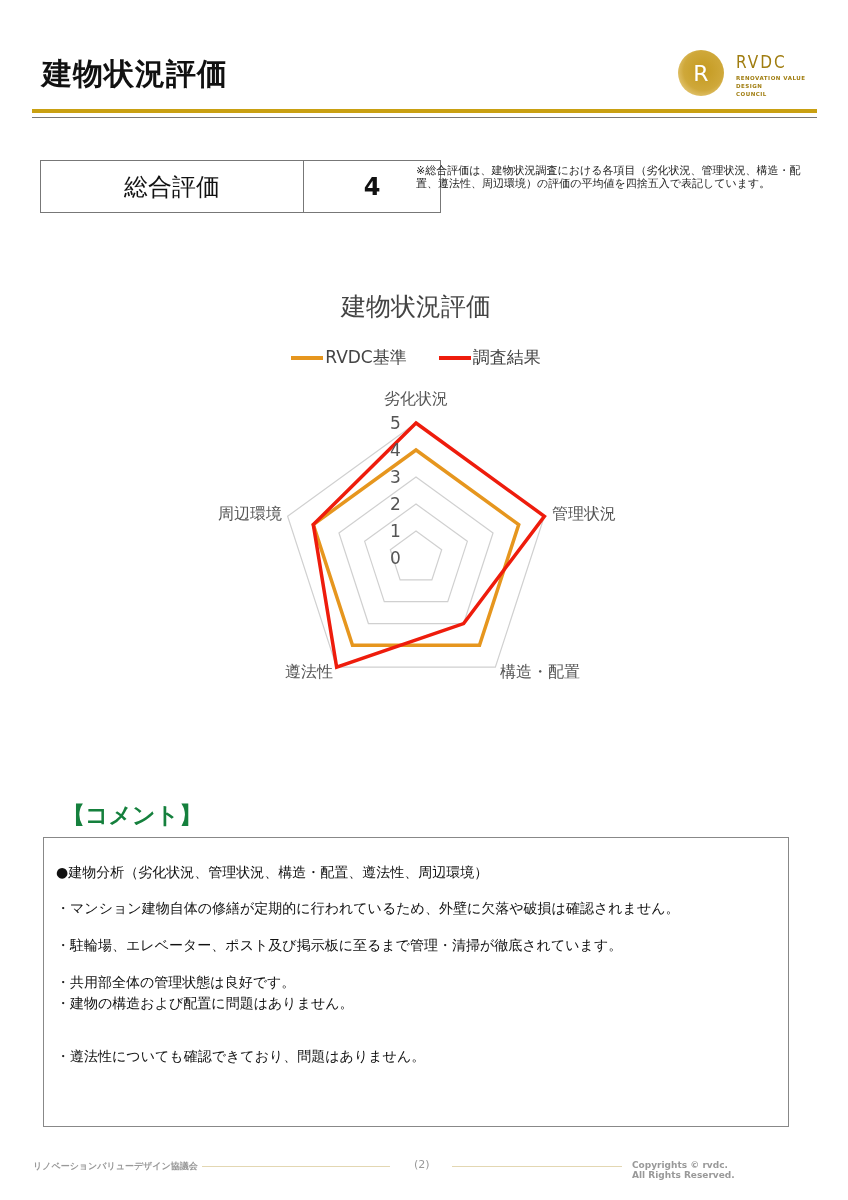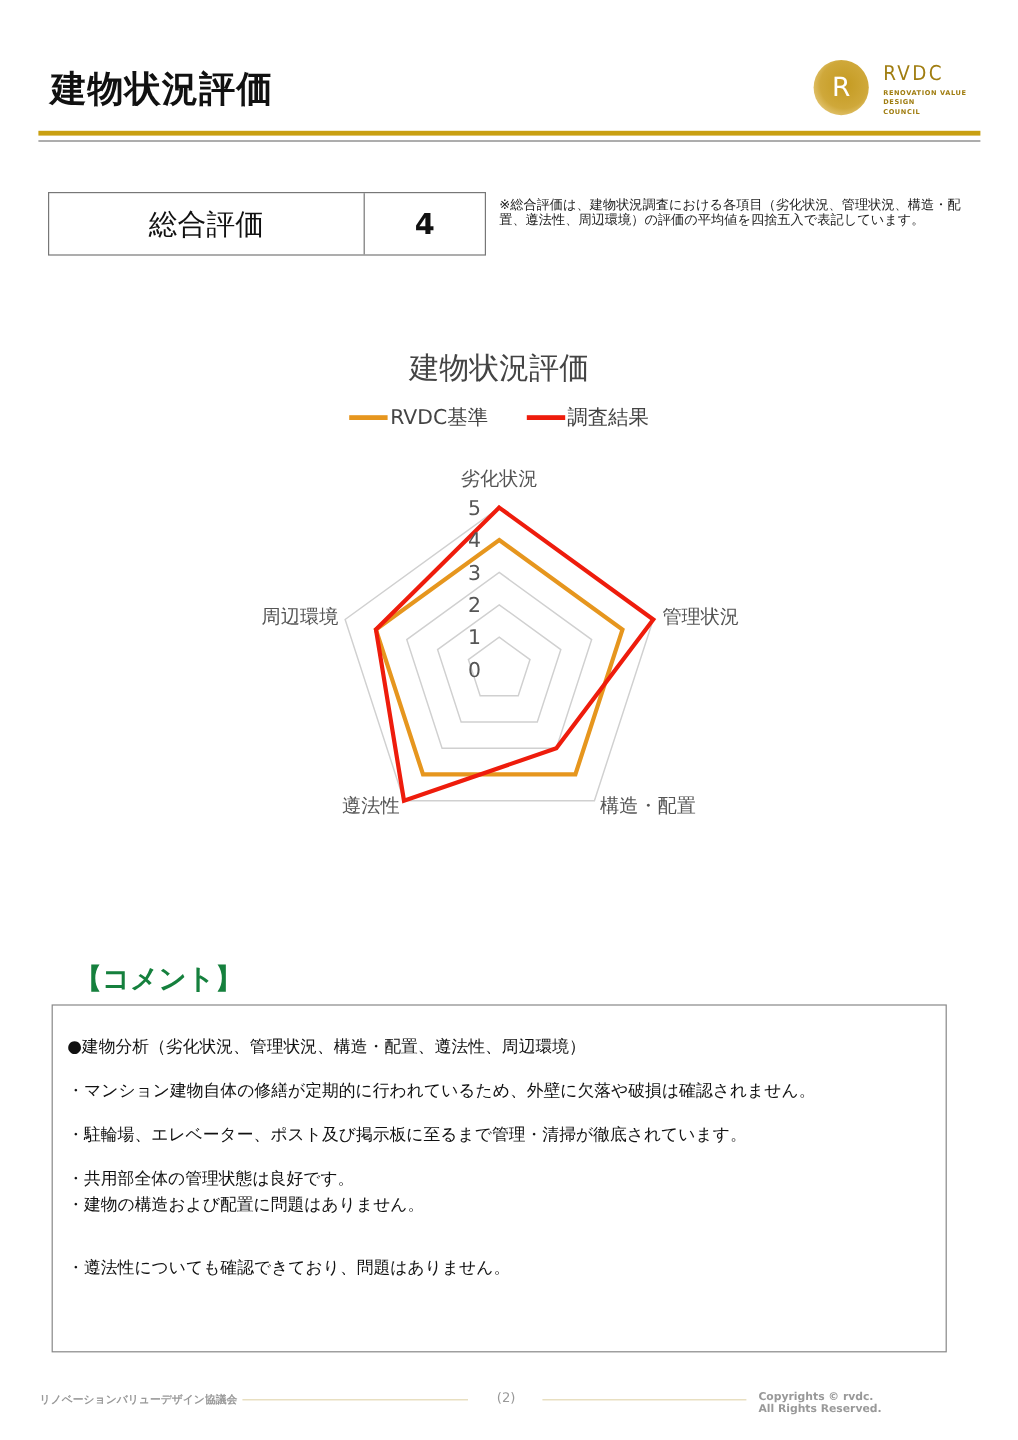--- a/index.html
+++ b/index.html
@@ -15,29 +15,29 @@
   .logo { left: 678px; top: 50px; width: 150px; height: 50px; }
   .logo-circle { position: absolute; left: 0; top: 0; width: 46px; height: 46px; border-radius: 50%;
                  background: radial-gradient(circle at 55% 45%, #c49a20 0%, #cfa83a 55%, #e6c979 80%, #f1dfb5 100%);
                  display: flex; align-items: center; justify-content: center; }
   .logo-circle span { color: #fff; font-size: 22px; font-family: "DejaVu Sans", sans-serif; font-weight: normal; }
   .logo-name { position: absolute; left: 58px; top: 2px; font-size: 17px; color: #a07d10; letter-spacing: 2px;
                font-family: "DejaVu Sans Condensed", "DejaVu Sans", sans-serif; }
   .logo-sub { position: absolute; left: 58px; top: 24px; font-size: 5.5px; color: #a07d10; line-height: 8px; letter-spacing: 0.5px; font-weight: bold; }
 
   
-  .score-box { left: 40px; top: 160px; width: 365px; height: 53px; border: 1px solid #777; display: flex; box-sizing: border-box; }
+  .score-box { left: 40px; top: 160px; width: 401px; height: 53px; border: 1px solid #777; display: flex; box-sizing: border-box; }
   .score-label { width: 262px; border-right: 1px solid #777; display: flex; align-items: center; justify-content: center;
                  font-size: 24px; color: #111; }
   .score-value { flex: 1; display: flex; align-items: center; justify-content: center; font-size: 24px; font-weight: bold; color: #111; }
   .score-note { left: 416px; top: 164px; width: 400px; font-size: 11px; line-height: 13px; color: #222; }
 
   
   .chart-title { left: 0; width: 832px; top: 290px; text-align: center; font-size: 25px; color: #444; }
-  .legend { left: 0; width: 832px; top: 336px; display: flex; justify-content: center; gap: 32px; font-size: 17px; color: #444; }
+  .legend { left: 0; width: 832px; top: 346px; display: flex; justify-content: center; gap: 32px; font-size: 17px; color: #444; }
   .legend-item { display: flex; align-items: center; gap: 2px; }
   .legend-swatch { width: 32px; height: 4px; display: inline-block; }
   .chart-svg { left: 0; top: 380px; }
 
   
   .comment-heading { left: 62px; top: 800px; font-size: 23px; font-weight: bold; color: #15803d; }
   .comment-box { left: 43px; top: 837px; width: 746px; height: 290px; border: 1px solid #888; box-sizing: border-box; }
   .comment-line { position: absolute; left: 12px; font-size: 14px; color: #111; white-space: nowrap; }
 
   

